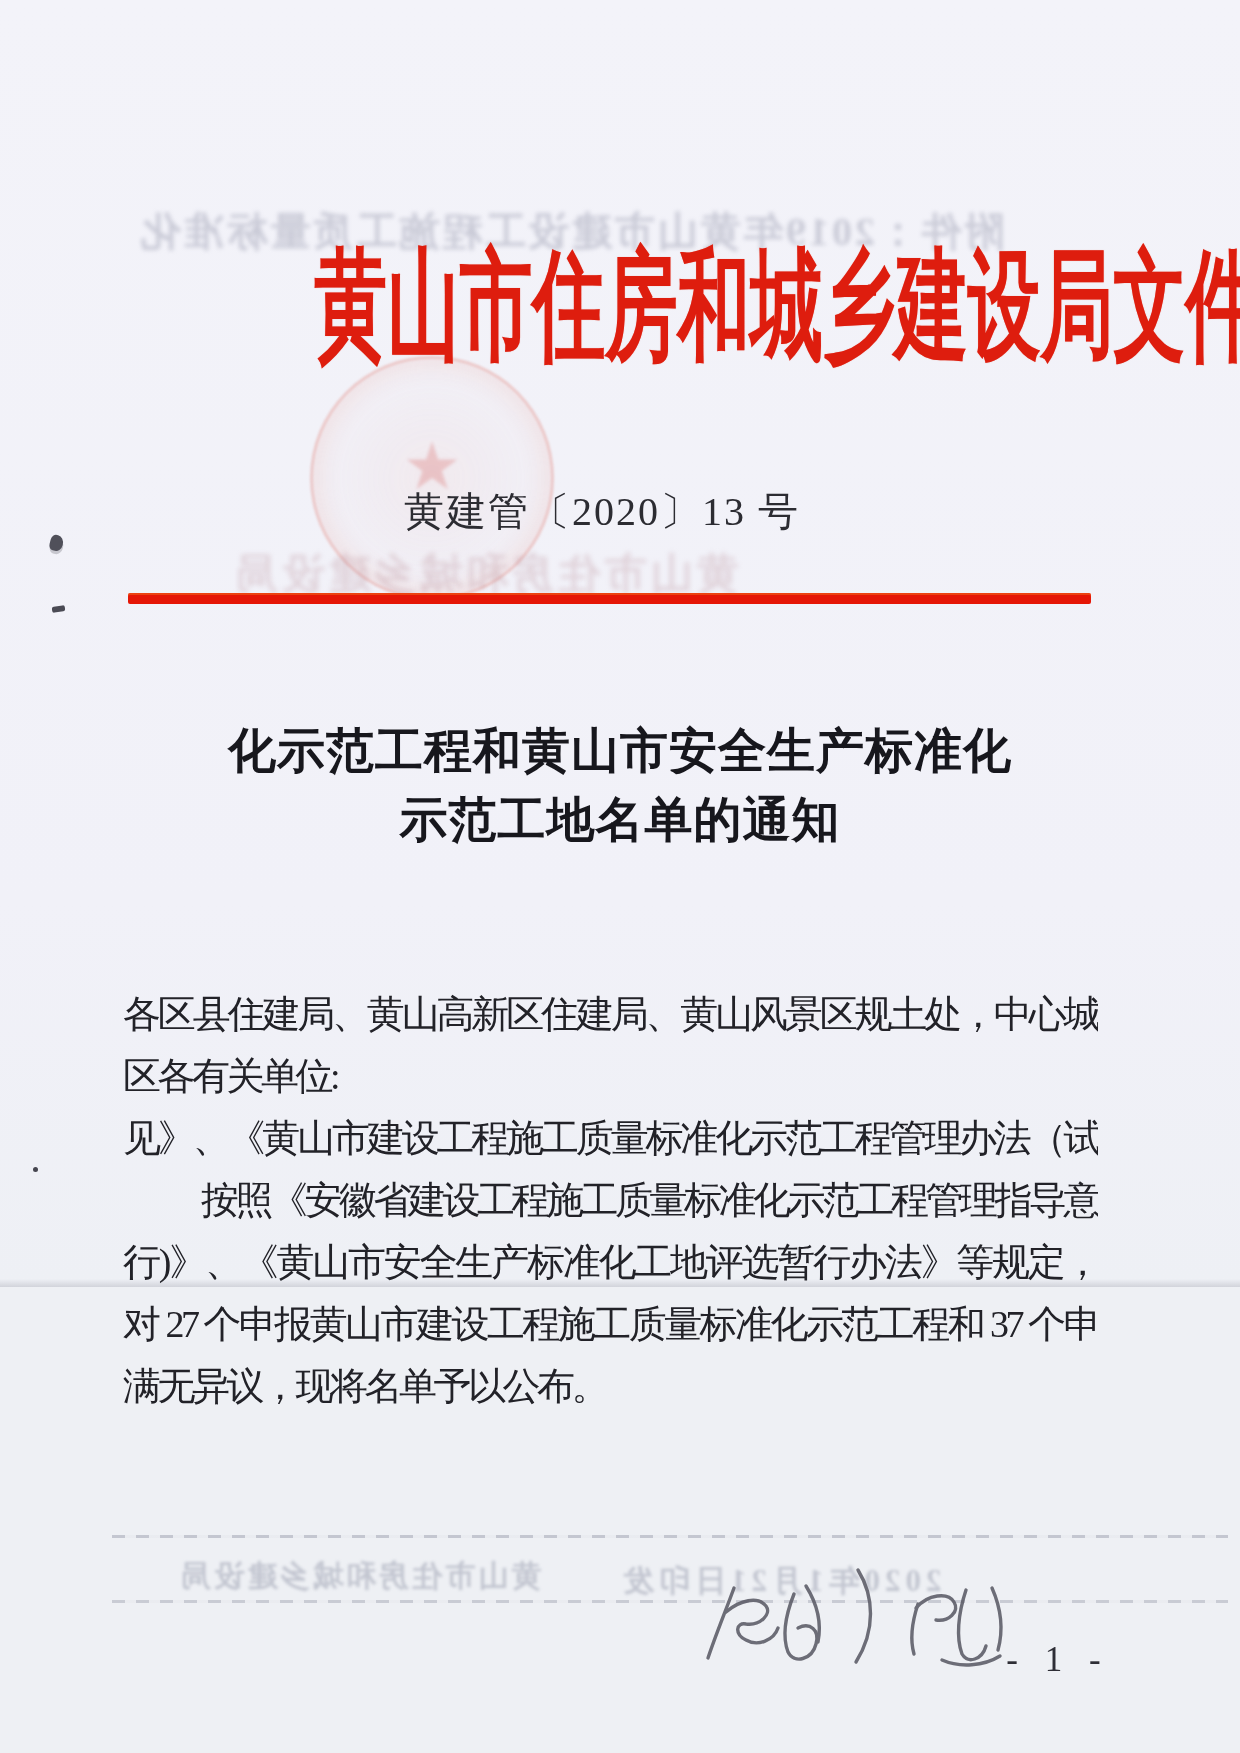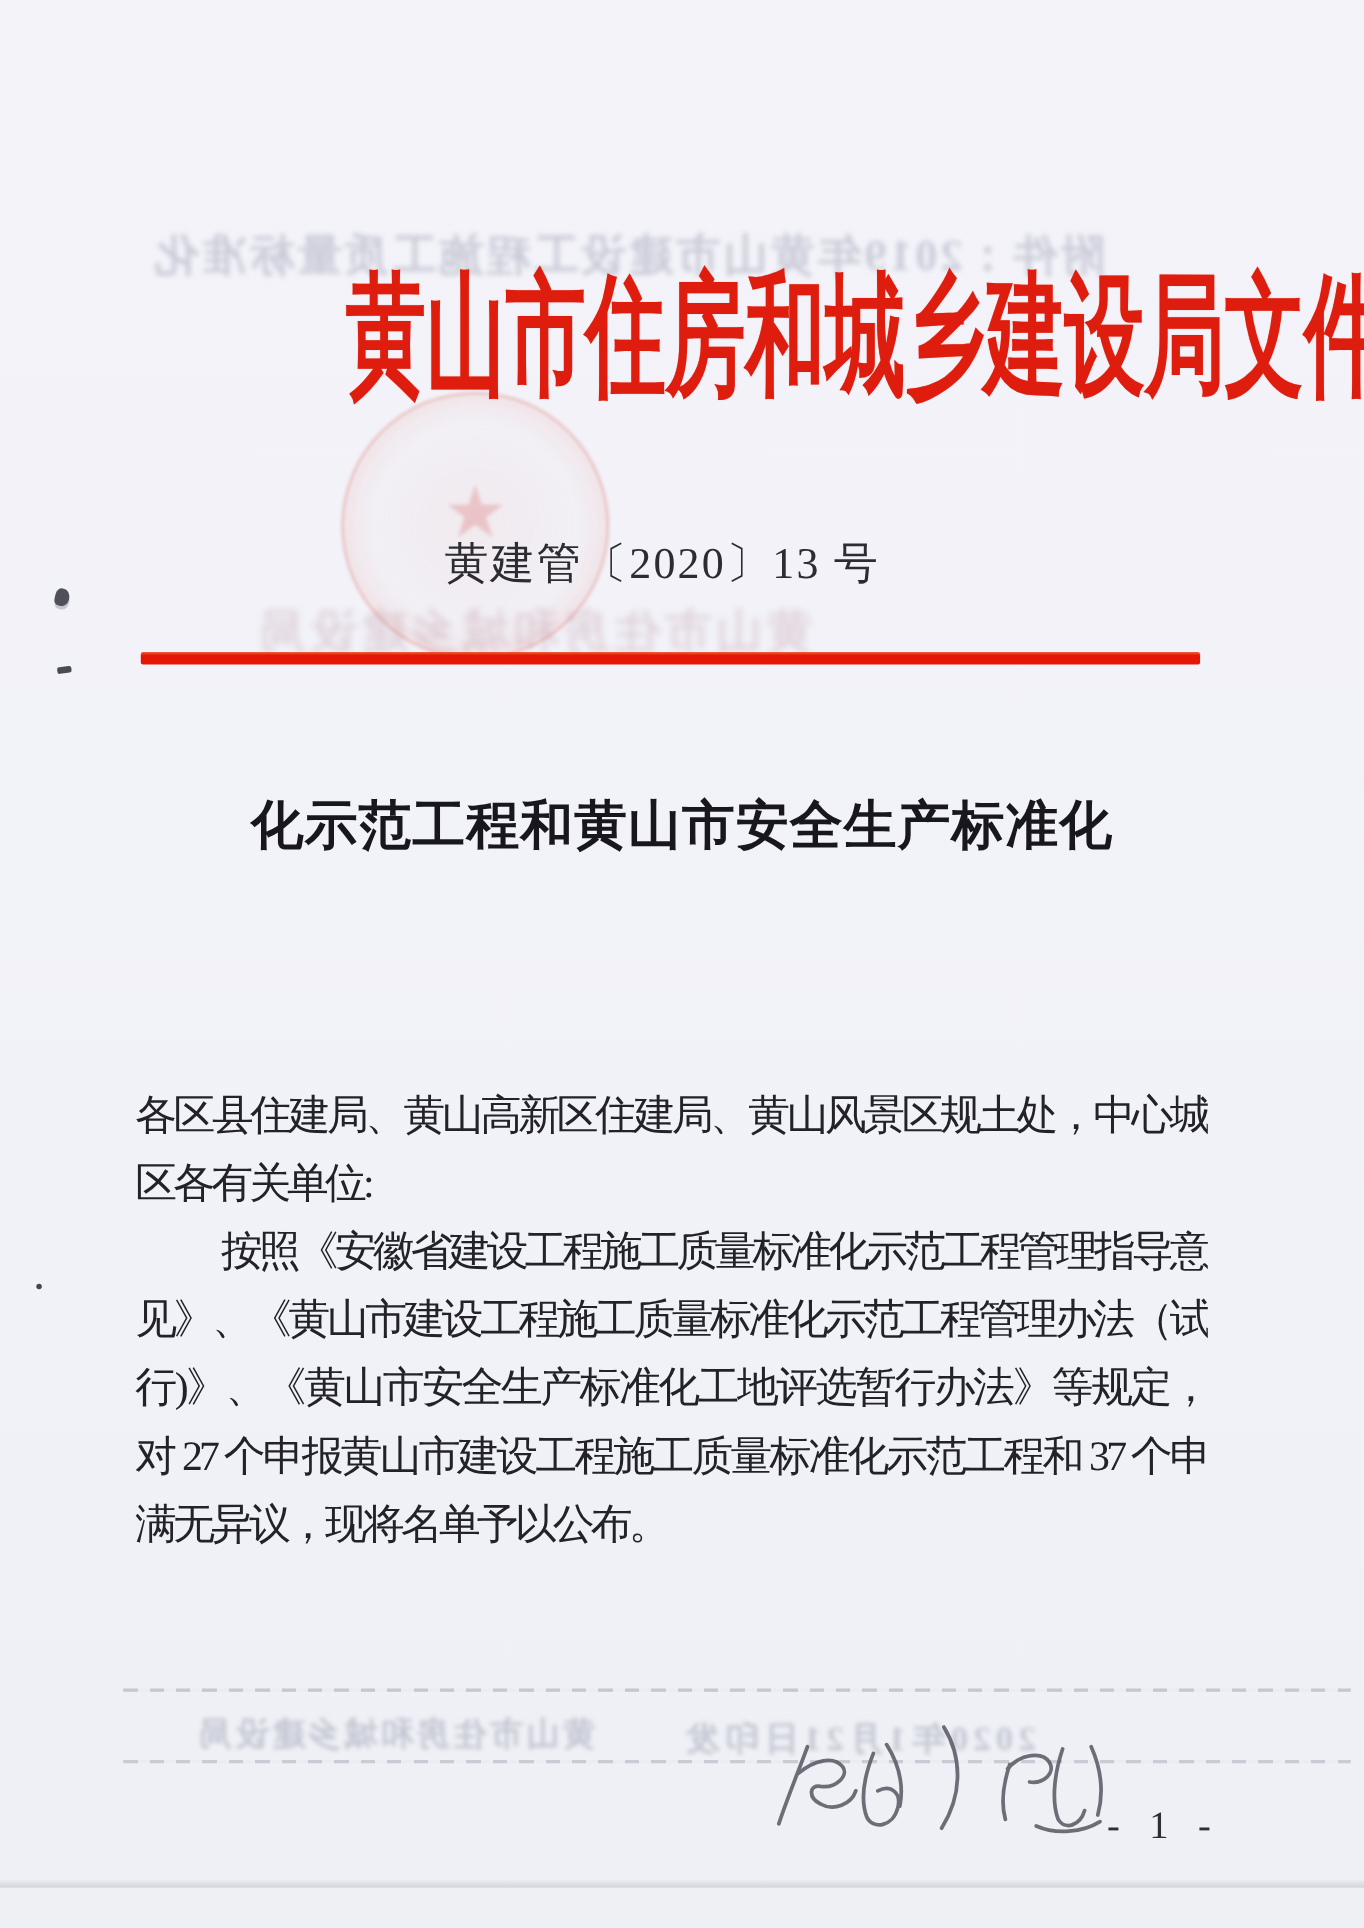--- a/index.html
+++ b/index.html
@@ -3,21 +3,21 @@
 <meta charset="utf-8">
 <style>
   html,body{margin:0;padding:0;}
   body{
     width:1240px;height:1753px;
     background:#eef0f4;
     font-family:"Liberation Serif","DejaVu Serif",serif;
     overflow:hidden;
   }
   .page{
-    position:relative;width:1240px;height:1716px;
+    position:relative;width:1240px;height:1287px;
     background:linear-gradient(180deg,#f3f3f9 0%,#f1f1f8 70%,#eef0f5 100%);
   }
   .page::after{
     content:"";position:absolute;left:0;bottom:0;width:100%;height:8px;
     background:linear-gradient(rgba(0,0,0,0),rgba(110,112,125,0.22));
   }
 
   
   .ghost{
     position:absolute;color:rgba(108,114,138,0.30);
@@ -130,27 +130,28 @@
   <div class="org-title">
     <span>黄山市住房和城乡建设局文件</span>
   </div>
 
   <div class="doc-number">黄建管〔2020〕13 号</div>
 
   <div class="red-rule"></div>
 
   <div class="doc-title">
     <div>化示范工程和黄山市安全生产标准化</div>
+    <div>示范工地名单的通知</div>
   </div>
 
   <div class="body-text">
     <div class="ln full">各区县住建局、黄山高新区住建局、黄山风景区规土处，中心城</div>
     <div class="ln">区各有关单位:</div>
+    <div class="ln full">见》、《黄山市建设工程施工质量标准化示范工程管理办法（试</div>
     <div class="ln full indent">按照《安徽省建设工程施工质量标准化示范工程管理指导意</div>
-    <div class="ln full">见》、《黄山市建设工程施工质量标准化示范工程管理办法（试</div>
     <div class="ln full">行)》、《黄山市安全生产标准化工地评选暂行办法》等规定，我局</div>
     <div class="ln full">对 27 个申报黄山市建设工程施工质量标准化示范工程和 37 个申</div>
     <div class="ln">满无异议，现将名单予以公布。</div>
   </div>
 
   <div class="scan-line l1"></div>
   <div class="scan-line l2"></div>
 
   <div class="ghost ghost-bottom-left">黄山市住房和城乡建设局</div>
   <div class="ghost ghost-bottom-right">2020年1月21日印发</div>

